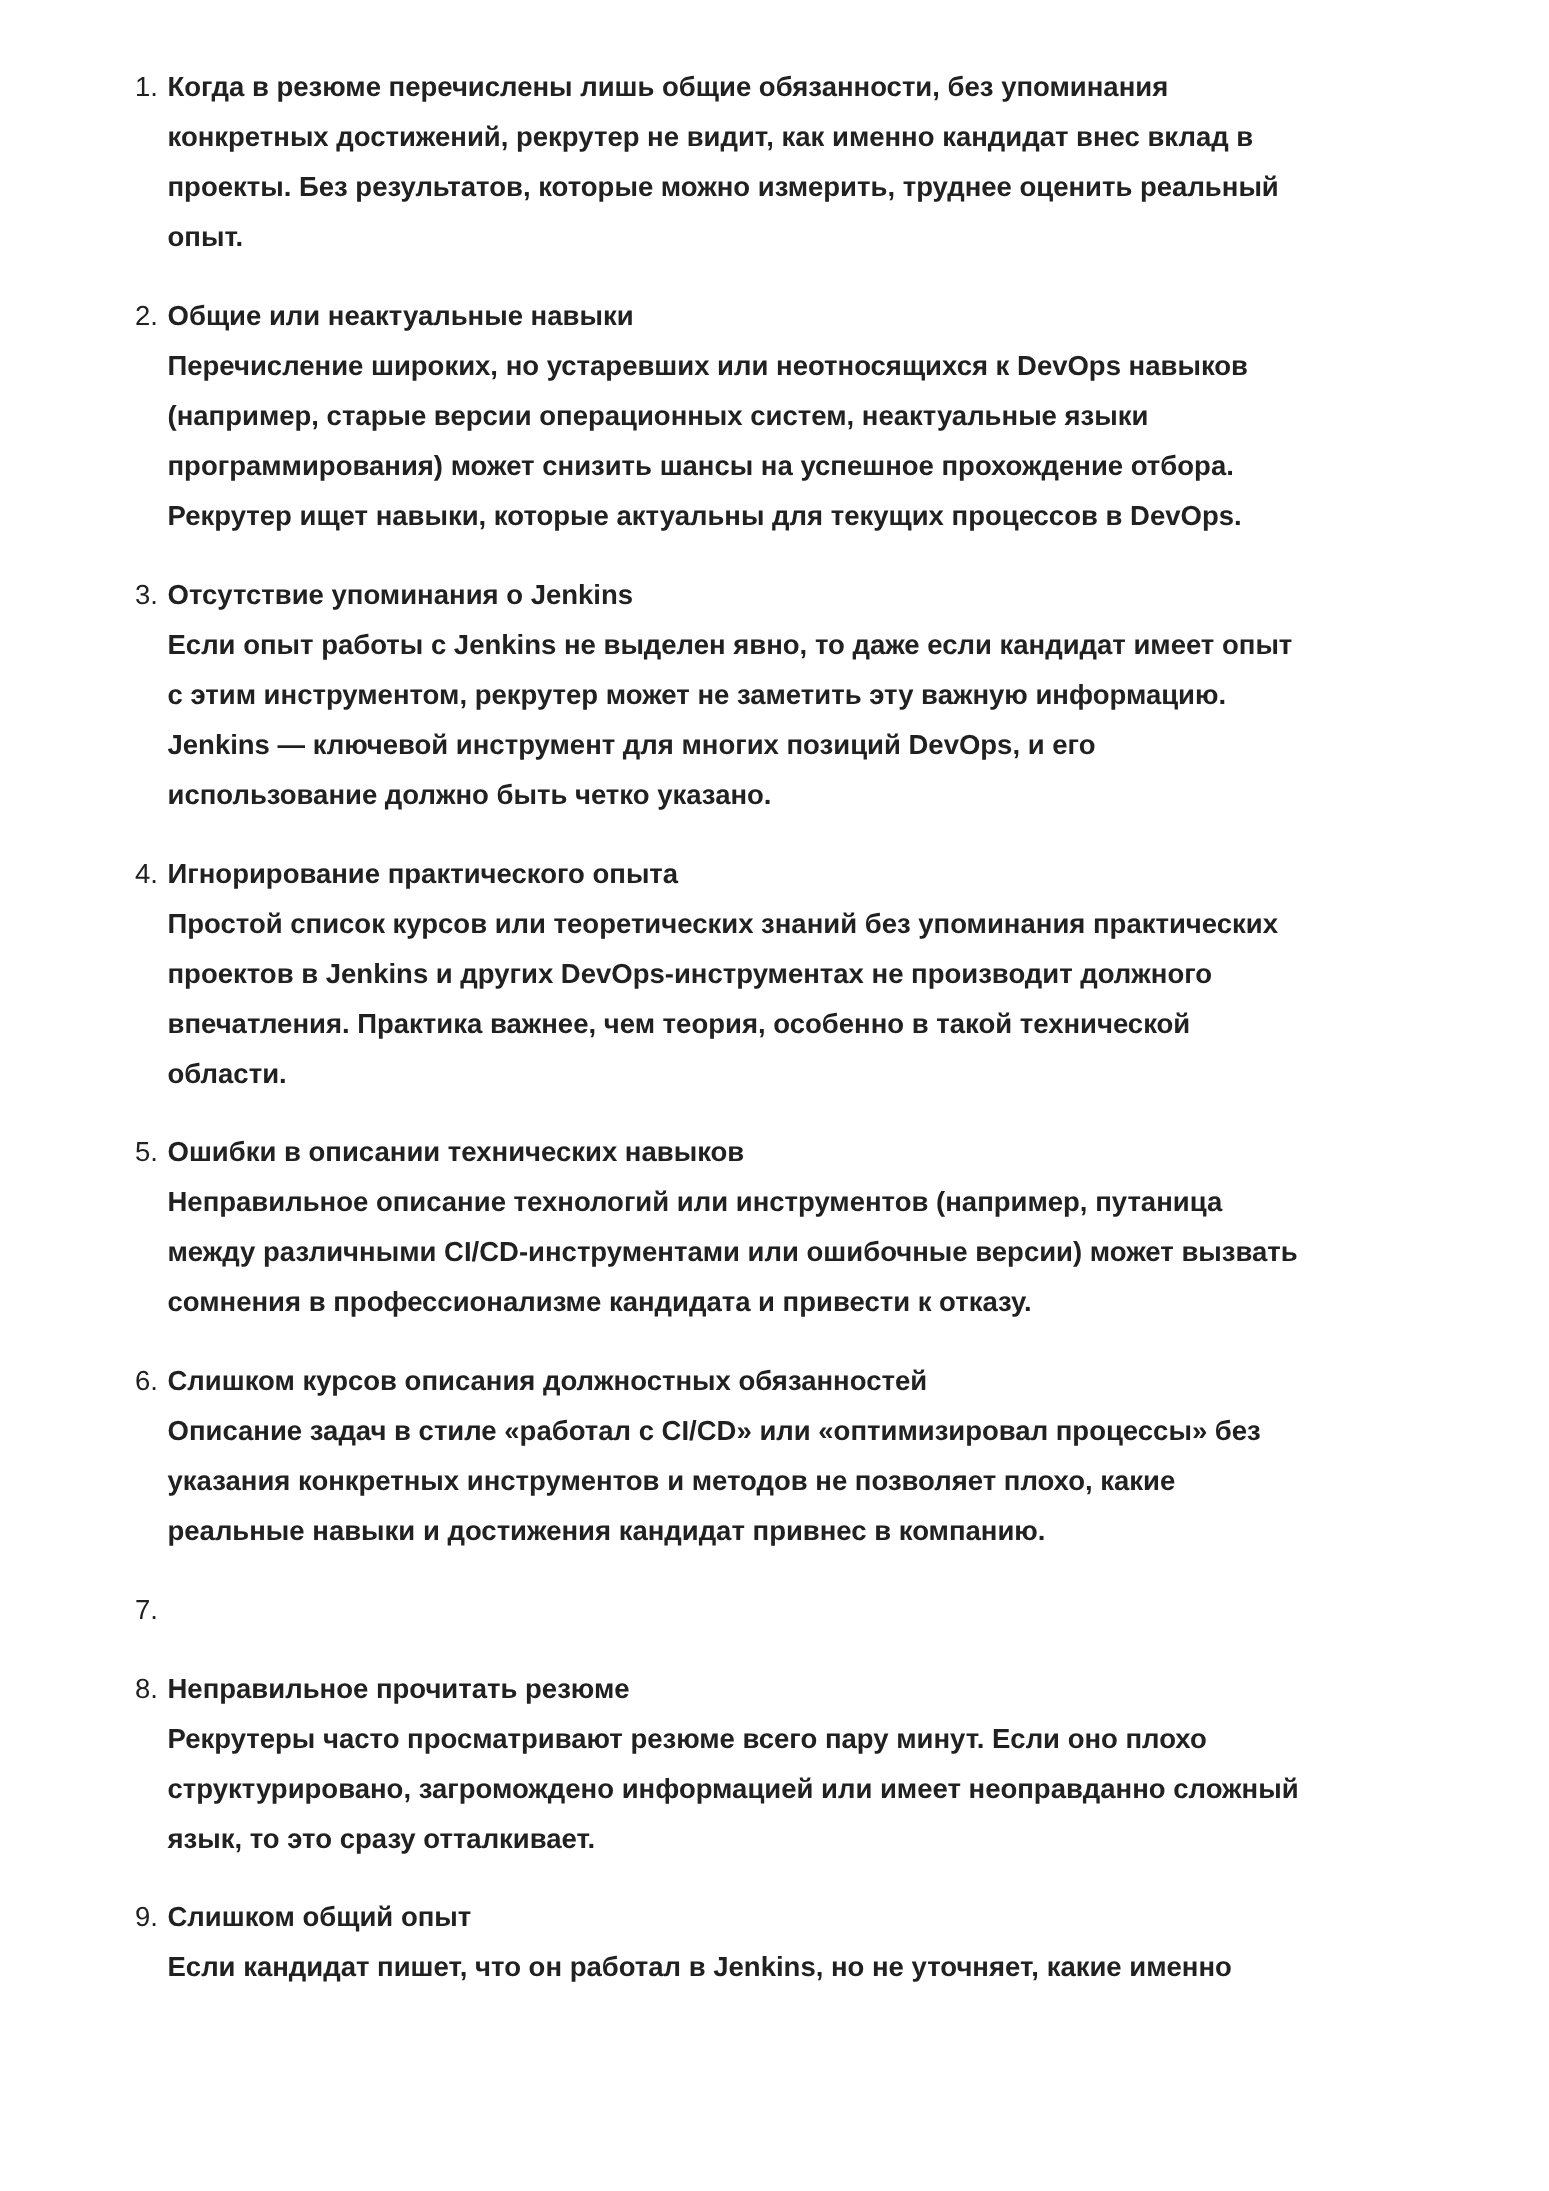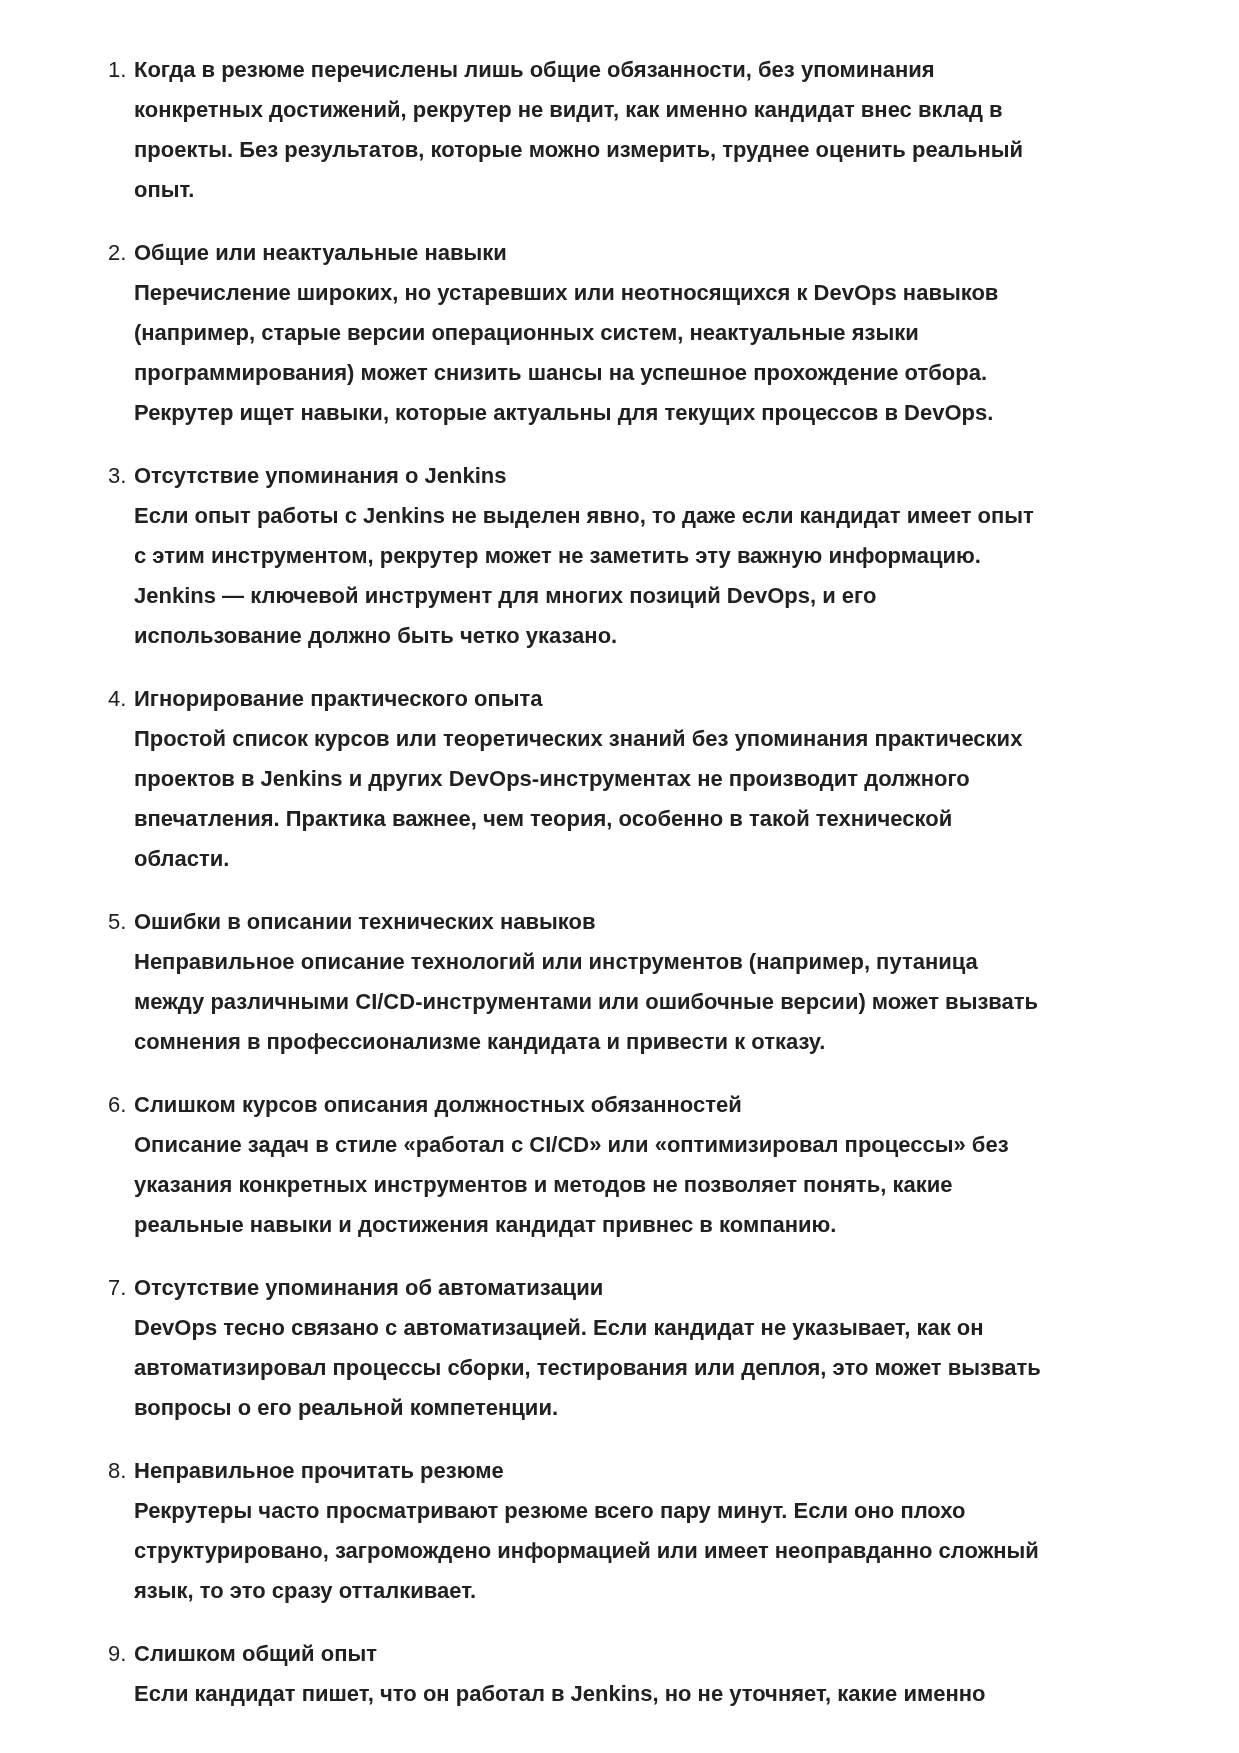--- a/index.html
+++ b/index.html
@@ -99,30 +99,26 @@
       <div class="content">
         <h3 class="item-title">Ошибки в описании технических навыков</h3>
         <p class="item-body">Неправильное описание технологий или инструментов (например, путаница между различными CI/CD-инструментами или ошибочные версии) может вызвать сомнения в профессионализме кандидата и привести к отказу.</p>
       </div>
     </li>
 
     <li class="item">
       <span class="num">6.</span>
       <div class="content">
         <h3 class="item-title">Слишком курсов описания должностных обязанностей</h3>
-        <p class="item-body">Описание задач в стиле «работал с CI/CD» или «оптимизировал процессы» без указания конкретных инструментов и методов не позволяет понять, какие реальные навыки и достижения кандидат привнес в компанию.</p>
+        <p class="item-body">Описание задач в стиле «работал с CI/CD» или «оптимизировал процессы» без указания конкретных инструментов и методов не позволяет плохо, какие реальные навыки и достижения кандидат привнес в компанию.</p>
       </div>
     </li>
 
     <li class="item">
       <span class="num">7.</span>
-      <div class="content">
-        <h3 class="item-title">Отсутствие упоминания об автоматизации</h3>
-        <p class="item-body">DevOps тесно связано с автоматизацией. Если кандидат не указывает, как он автоматизировал процессы сборки, тестирования или деплоя, это может вызвать вопросы о его реальной компетенции.</p>
-      </div>
     </li>
 
     <li class="item">
       <span class="num">8.</span>
       <div class="content">
         <h3 class="item-title">Неправильное прочитать резюме</h3>
         <p class="item-body">Рекрутеры часто просматривают резюме всего пару минут. Если оно плохо структурировано, загромождено информацией или имеет неоправданно сложный язык, то это сразу отталкивает.</p>
       </div>
     </li>
 

